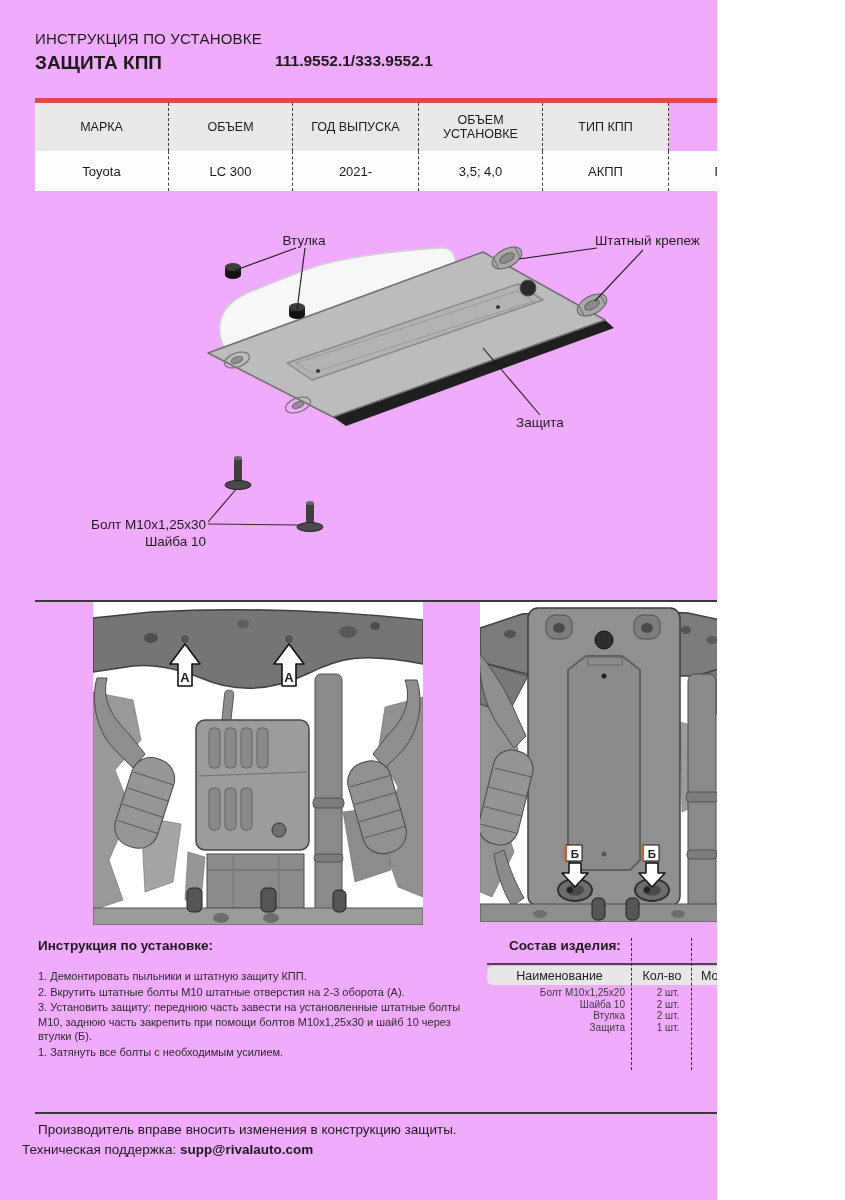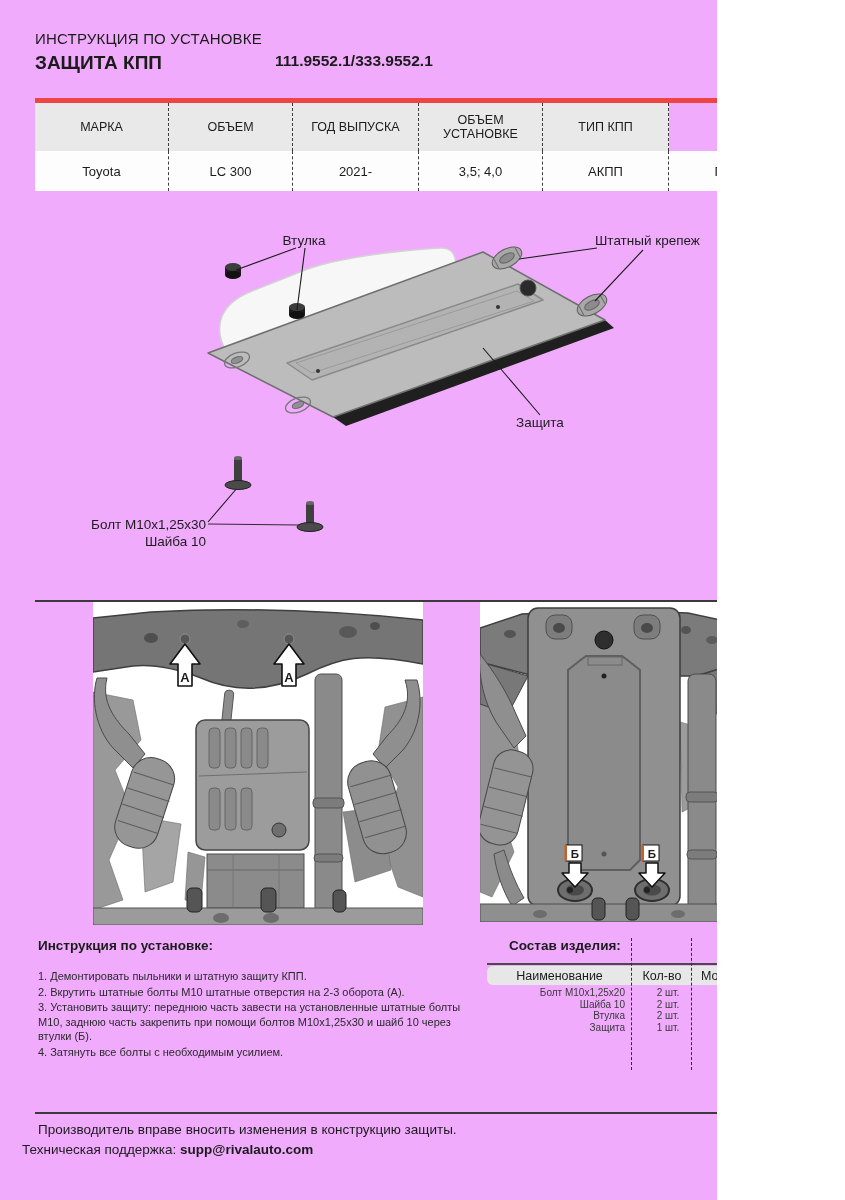--- a/index.html
+++ b/index.html
@@ -341,21 +341,21 @@
       <polygon points="166,261 178,261 178,271 185,271 172,285 159,271 166,271" fill="#ffffff" stroke="#111" stroke-width="1.5" stroke-linejoin="round"></polygon>
     </g>
   </svg>
 
   <div class="abs instr">
     <div class="title">Инструкция по установке:</div>
     <div class="steps">
       <div class="step">1. Демонтировать пыльники и штатную защиту КПП.</div>
       <div class="step">2. Вкрутить штатные болты М10 штатные отверстия на 2-3 оборота (А).</div>
       <div class="step">3. Установить защиту: переднюю часть завести на установленные штатные болты М10, заднюю часть закрепить при помощи болтов М10х1,25х30 и шайб 10 через втулки (Б).</div>
-      <div class="step">4. Затянуть все болты с необходимым усилием.</div>
+      <div class="step">1. Затянуть все болты с необходимым усилием.</div>
     </div>
   </div>
 
   <div class="abs comp">
     <div class="title">Состав изделия:</div>
     <div class="topline"></div>
     <div class="hband">
       <div class="grid">
         <div class="hcell">Наименование</div>
         <div class="hcell">Кол-во</div>

